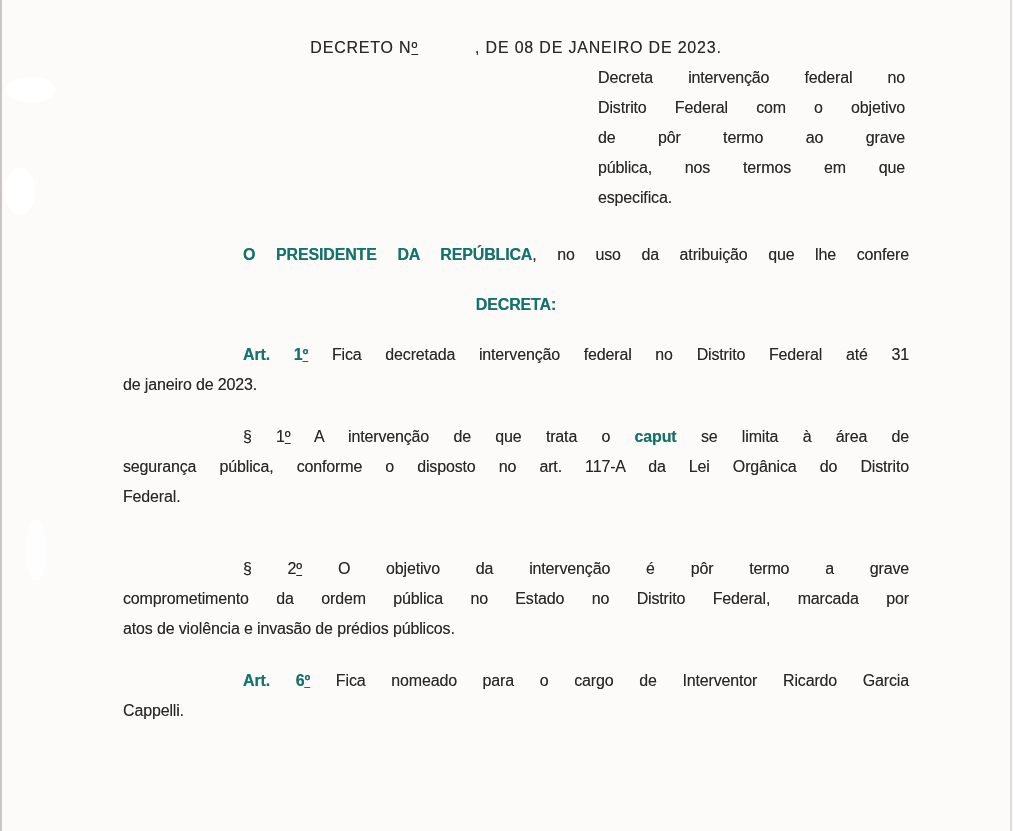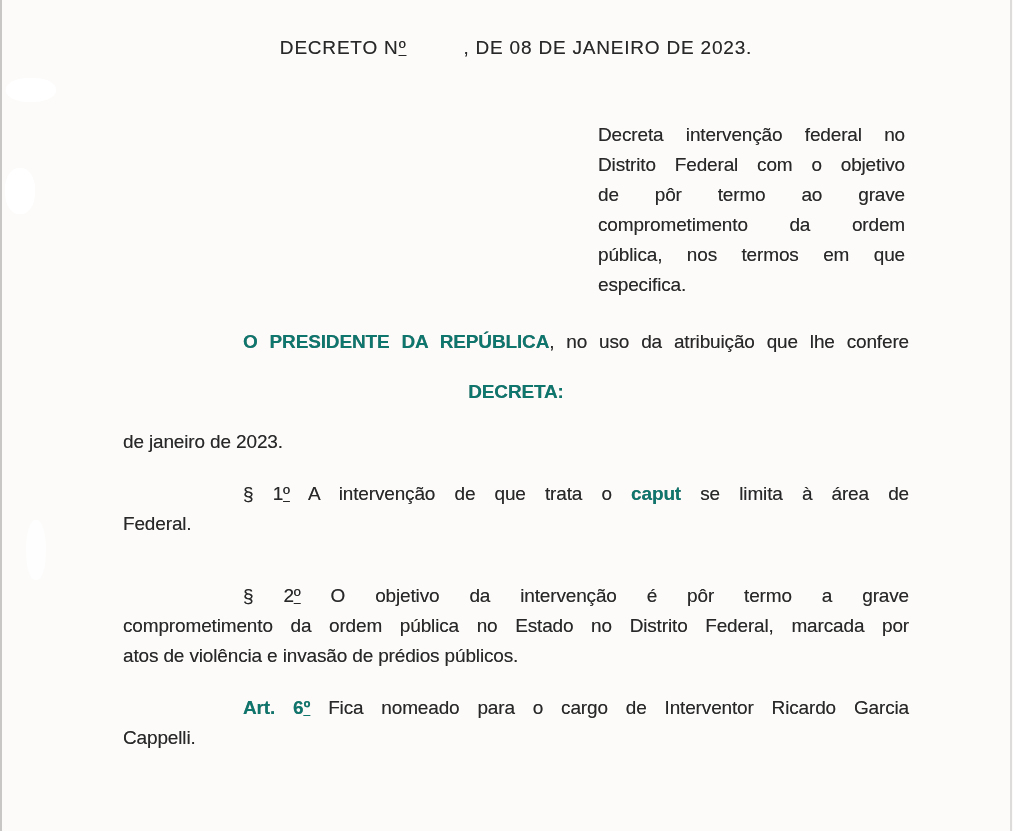--- a/index.html
+++ b/index.html
@@ -21,35 +21,34 @@
     position:absolute;right:1px;top:0;width:2px;height:100%;
     background:#dedcda;
   }
   .smudge{position:absolute;background:#ffffff;border-radius:45%;}
   .smudge.s1{left:6px;top:78px;width:50px;height:24px;}
   .smudge.s2{left:5px;top:168px;width:30px;height:46px;}
   .smudge.s3{left:26px;top:520px;width:20px;height:60px;opacity:.7;}
 
   .content{
     position:absolute;left:123px;top:0;width:786px;
-    font-size:19px;line-height:30px;letter-spacing:-0.15px;
+    font-size:16px;line-height:30px;letter-spacing:-0.15px;
   }
 
   
   .title-line{
     margin-top:33px;
     text-align:center;
     letter-spacing:.8px;
     white-space:nowrap;
   }
   .title-gap{display:inline-block;width:57px;}
 
   
   .epigraph{
-    margin-top:57px;
     margin-left:475px;
     width:307px;
   }
 
   
   .line{height:30px;text-align:justify;}
   .line.just{text-align-last:justify;-moz-text-align-last:justify;}
   .line.final{text-align:left;text-align-last:left;}
   .line.center{text-align:center;text-align-last:center;}
   .line.indent{padding-left:120px;}
@@ -79,37 +78,38 @@
   <div class="smudge s3"></div>
 
   <div class="content">
 
     <div class="title-line"><span>DECRETO N</span><span class="ord">º</span><span class="title-gap"></span><span>, DE 08 DE JANEIRO DE 2023.</span></div>
 
     <div class="epigraph" id="epigraph">
         <div class="line just">Decreta intervenção federal no</div>
         <div class="line just">Distrito Federal com o objetivo</div>
         <div class="line just">de pôr termo ao grave</div>
-        <div class="line just">comprometimento da ordem</div>
         <div class="line just">pública, nos termos em que</div>
         <div class="line final">especifica.</div>
       </div>
 
     <div id="decree-body">
         <div class="para president-clause">
           <div class="line just indent"><b>O PRESIDENTE DA REPÚBLICA</b><span>, no uso da atribuição que lhe confere</span></div>
         </div>
         <div class="para decreta-heading">
           <div class="line center"><b>DECRETA:</b></div>
         </div>
         <div class="para article-1">
+          <div class="line just indent"><b>Art. 1</b><b class="ord">º</b><span> Fica decretada intervenção federal no Distrito Federal até 31</span></div>
           <div class="line final"><span>de janeiro de 2023.</span></div>
         </div>
         <div class="para paragraph-1">
           <div class="line just indent"><span>§ 1</span><span class="ord">º</span><span> A intervenção de que trata o </span><b>caput</b><span> se limita à área de</span></div>
+          <div class="line just"><span>segurança pública, conforme o disposto no art. 117-A da Lei Orgânica do Distrito</span></div>
           <div class="line final"><span>Federal.</span></div>
         </div>
         <div class="para paragraph-2">
           <div class="line just indent"><span>§ 2</span><span class="ord">º</span><span> O objetivo da intervenção é pôr termo a grave</span></div>
           <div class="line just"><span>comprometimento da ordem pública no Estado no Distrito Federal, marcada por</span></div>
           <div class="line final"><span>atos de violência e invasão de prédios públicos.</span></div>
         </div>
         <div class="para article-2">
           <div class="line just indent"><b>Art. 6</b><b class="ord">º</b><span> Fica nomeado para o cargo de Interventor Ricardo Garcia</span></div>
           <div class="line final"><span>Cappelli.</span></div>

